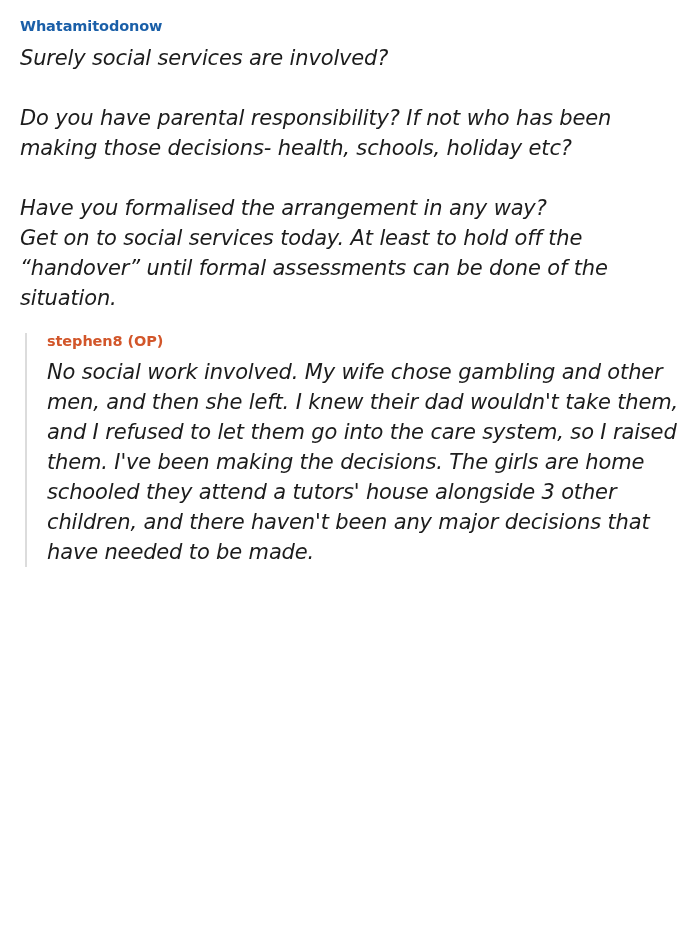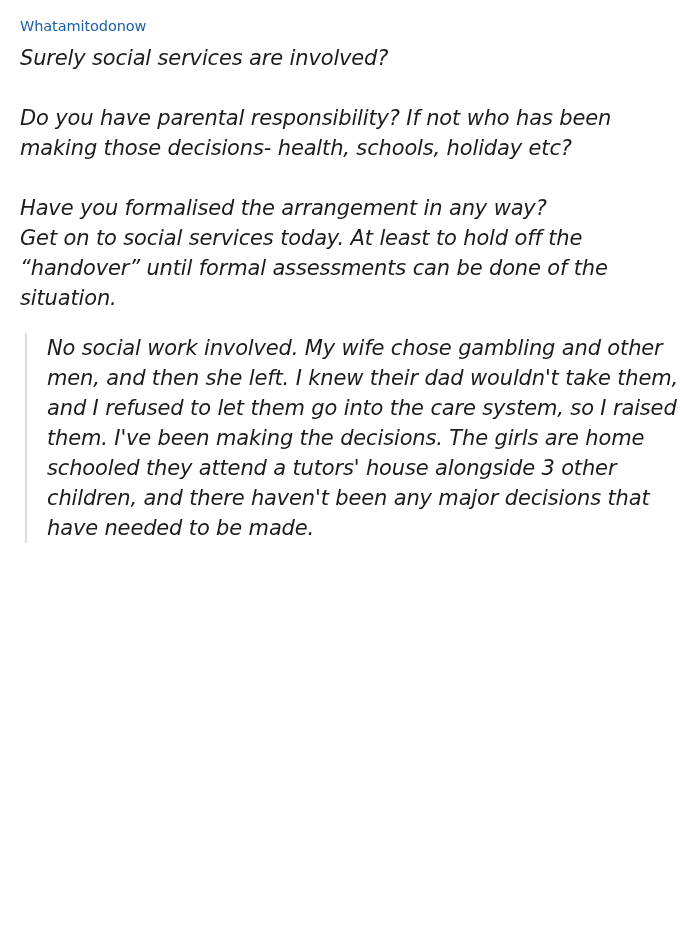--- a/index.html
+++ b/index.html
@@ -17,21 +17,21 @@
   .thread {
     box-sizing: border-box;
     width: 700px;
     padding: 18px 20px 0 20px;
   }
   .comment {
     box-sizing: border-box;
   }
   .author {
     font-size: 14.5px;
-    font-weight: normal;
+    font-weight: bold;
     color: #1a5fa8;
     letter-spacing: -0.1px;
     margin-bottom: 9px;
   }
   .author.op {
     color: #d2562a;
   }
   .body-text {
     font-size: 21px;
     line-height: 1.43;
@@ -60,16 +60,17 @@
     <div class="author">Whatamitodonow</div>
     <div class="body-text">Surely social services are involved?
 
 Do you have parental responsibility? If not who has been making those decisions- health, schools, holiday etc?
 
 Have you formalised the arrangement in any way?
 Get on to social services today. At least to hold off the “handover” until formal assessments can be done of the situation.</div>
   </div>
 
   <div class="comment reply">
+    <div class="author op">stephen8 (OP)</div>
     <div class="body-text">No social work involved. My wife chose gambling and other men, and then she left. I knew their dad wouldn't take them, and I refused to let them go into the care system, so I raised them. I've been making the decisions. The girls are home schooled they attend a tutors' house alongside 3 other children, and there haven't been any major decisions that have needed to be made.</div>
   </div>
 
 </div>
 
 </body></html>

